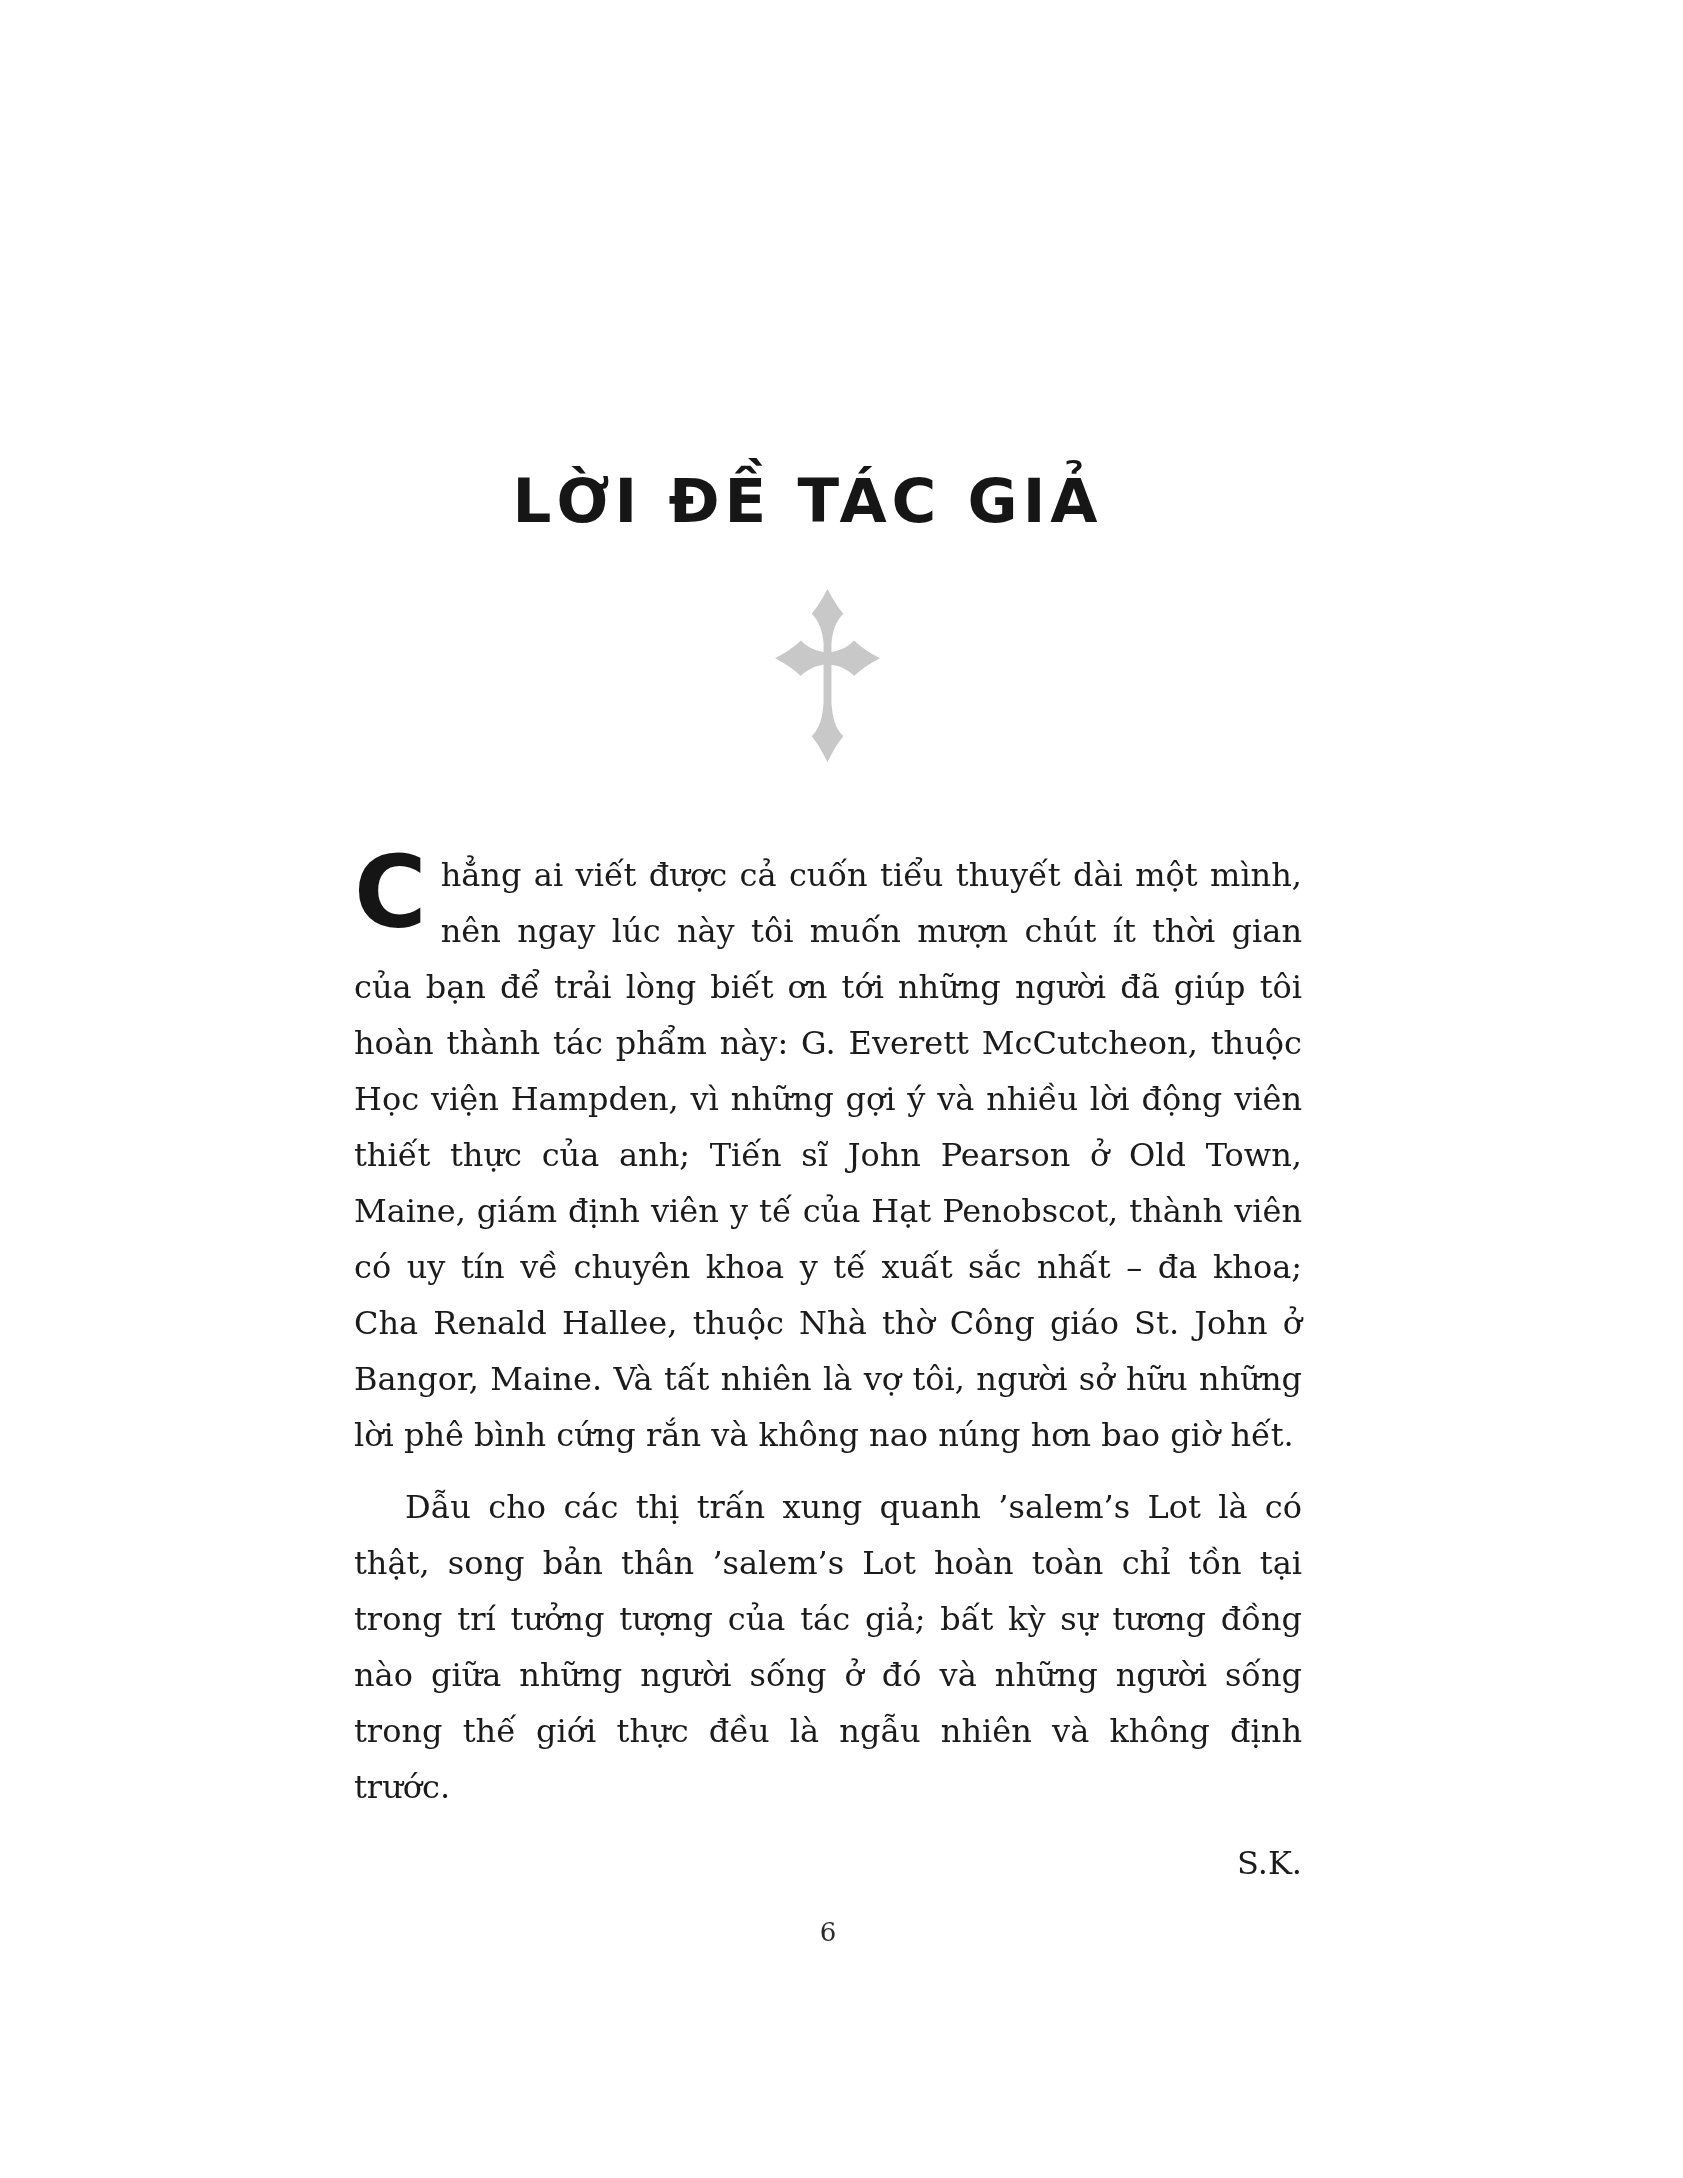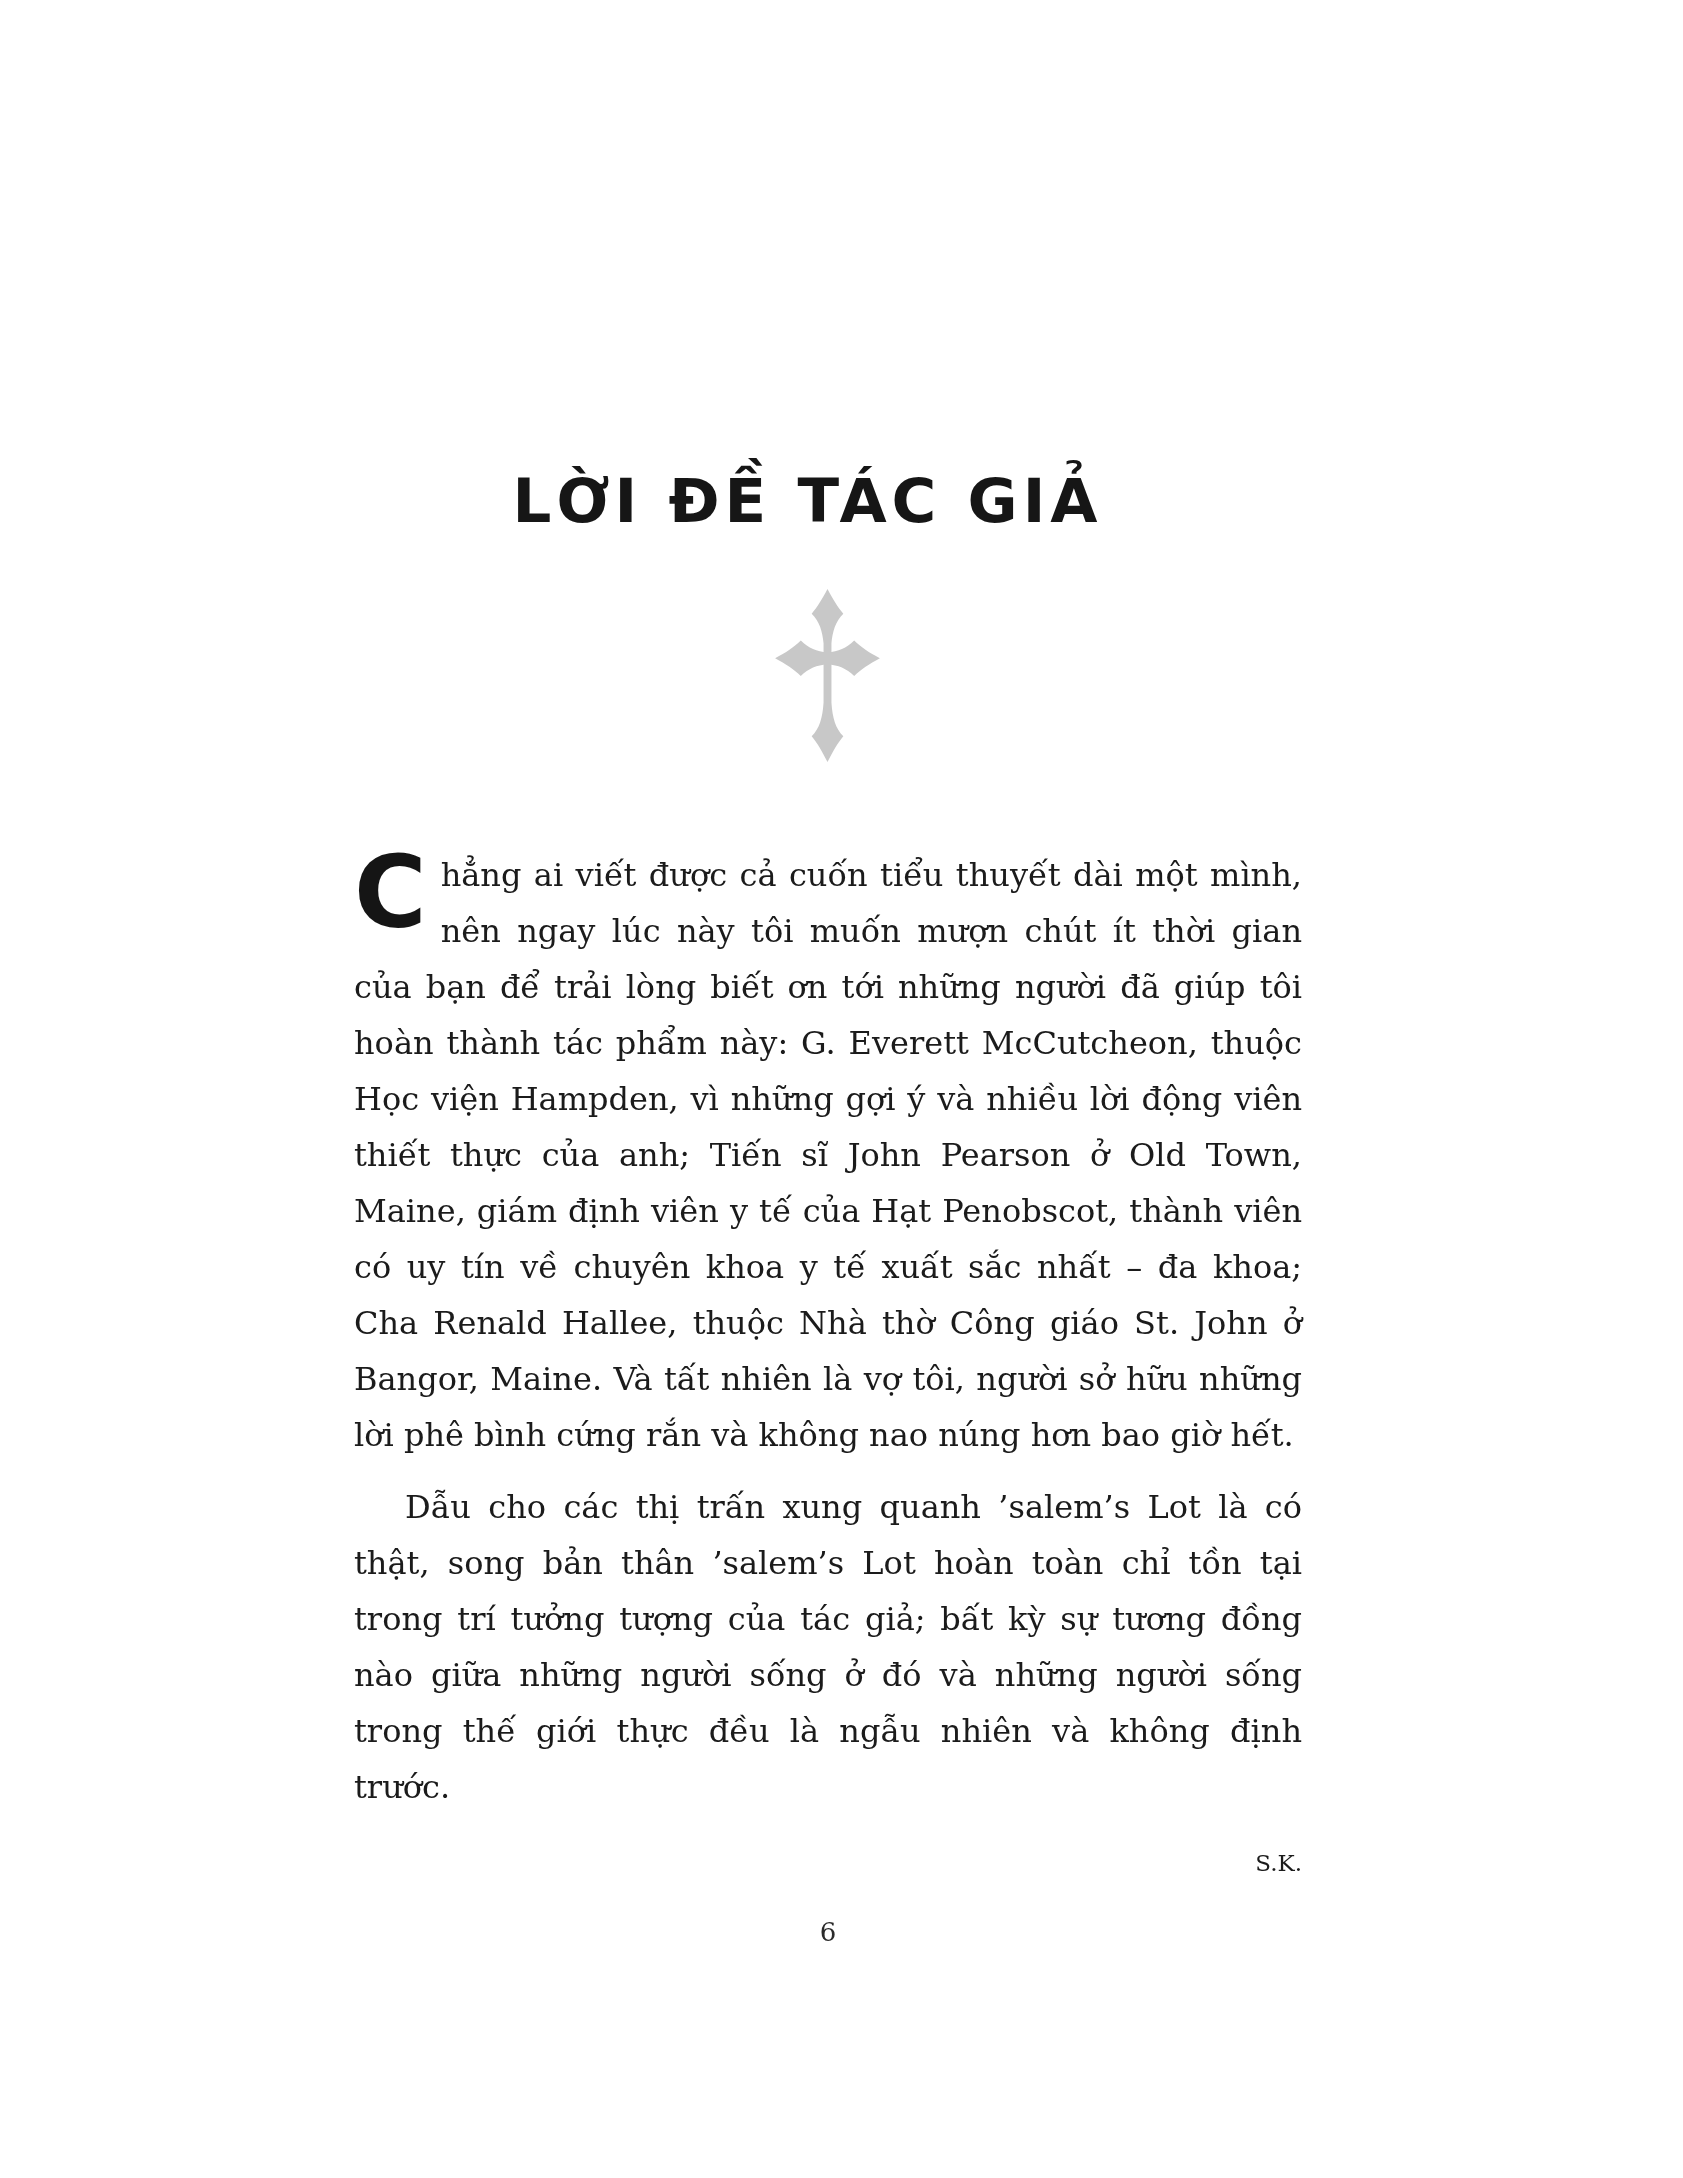--- a/index.html
+++ b/index.html
@@ -59,21 +59,21 @@
     color: #151515;
   }
   .para-2 {
     margin-top: 16px !important;
     text-indent: 51px;
   }
   .signature {
     margin-top: 20px !important;
     text-align: right;
     text-indent: 0;
-    font-size: 23px;
+    font-size: 32px;
   }
   .page-number {
     position: absolute;
     top: 1917px;
     left: 354px;
     width: 948px;
     text-align: center;
     font-size: 26px;
     color: #2a2a2a;
   }

